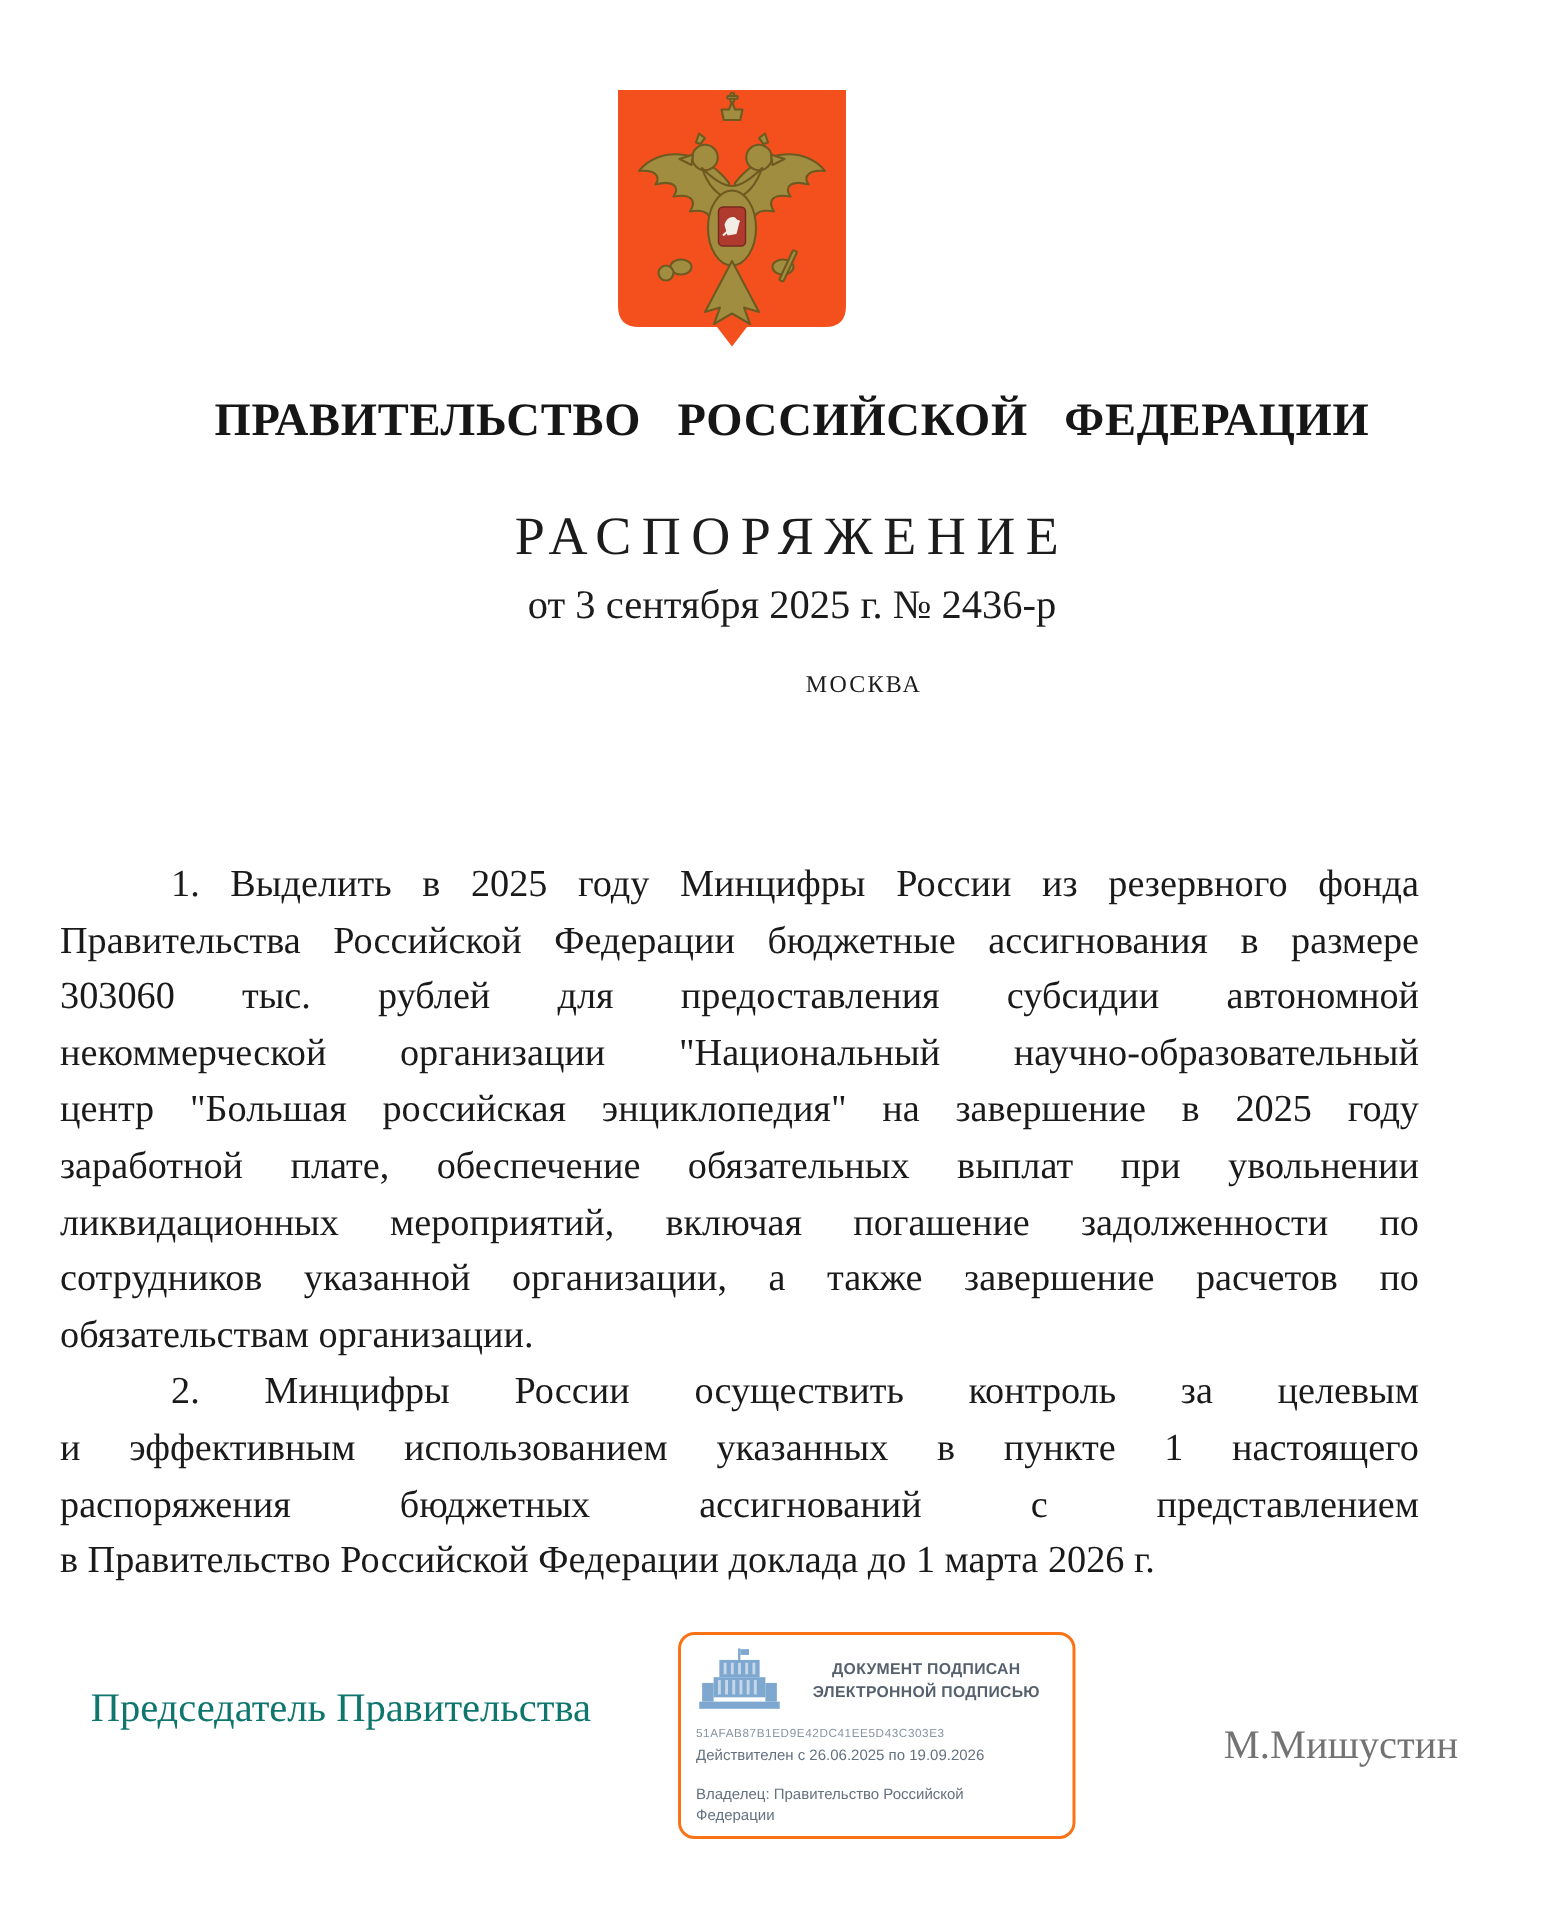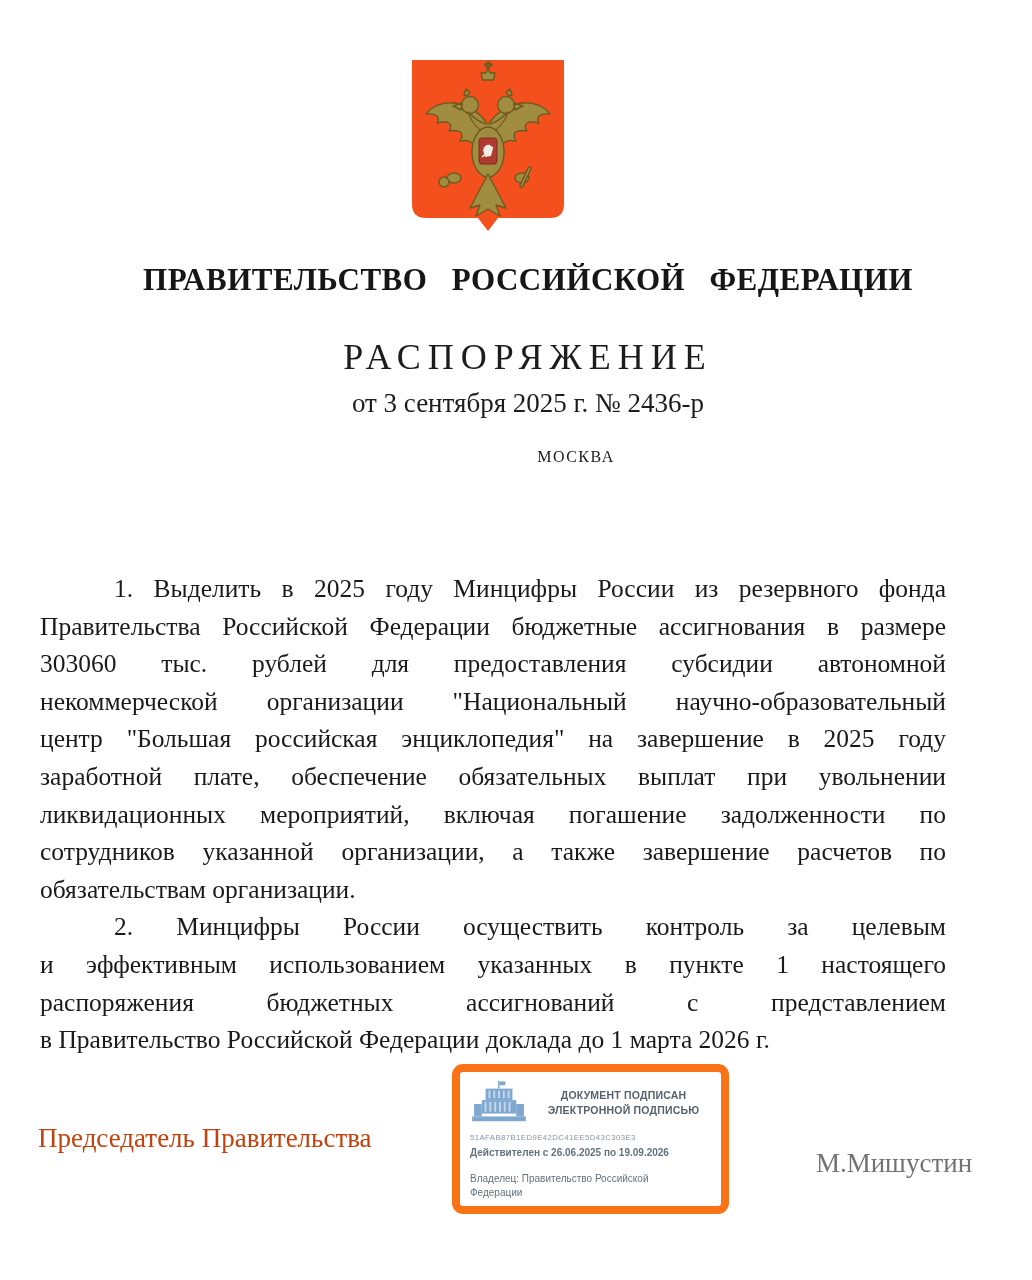--- a/index.html
+++ b/index.html
@@ -28,42 +28,42 @@
   }
   
   .body-text{position:absolute;left:40px;top:570px;width:906px;}
   .line{
     font-size:25.5px;line-height:37.6px;white-space:normal;color:#1a1a1a;
   }
   .line.just{text-align:justify;text-align-last:justify;}
   .line.indent{text-indent:74px;}
   
   .sig-block{
-    position:absolute;left:38px;top:1118px;width:356px;text-align:left;
-    font-size:27px;line-height:40px;color:#c2410c;
+    position:absolute;left:38px;top:1118px;width:356px;text-align:right;
+    font-size:27px;line-height:40px;color:#0f766e;
   }
   .signer-name{
     position:absolute;left:784px;top:1148px;width:220px;text-align:center;
     font-size:27px;color:#737373;
   }
   
   .stamp{
-    position:absolute;left:452px;top:1064px;width:241px;height:118px;
-    border:8px solid #f97316;border-radius:11px;background:#fff;
+    position:absolute;left:452px;top:1088px;width:241px;height:118px;
+    border:2px solid #f97316;border-radius:11px;background:#fff;
     padding:8px 10px;box-sizing:content-box;
     font-family:"Liberation Sans","DejaVu Sans",sans-serif;
   }
   .stamp-top{display:flex;align-items:center;gap:8px;}
   .stamp-building{flex:0 0 auto;width:58px;height:46px;}
   .stamp-title{
     flex:1;text-align:center;font-size:10.5px;font-weight:bold;
     color:#56616d;line-height:1.45;letter-spacing:0.2px;
   }
   .stamp-cert{margin-top:7px;font-size:7.8px;color:#8694a3;letter-spacing:0.4px;}
-  .stamp-valid{margin-top:5px;font-size:10px;color:#64717f;font-weight:bold;}
+  .stamp-valid{margin-top:5px;font-size:10px;color:#64717f;}
   .stamp-owner{margin-top:14px;font-size:10px;color:#64717f;line-height:1.35;}
 </style>
 </head>
 <body>
 
 <div class="page">
 
   <div class="emblem">
     <svg viewBox="0 0 156 174" width="156" height="174" aria-hidden="true">
 

